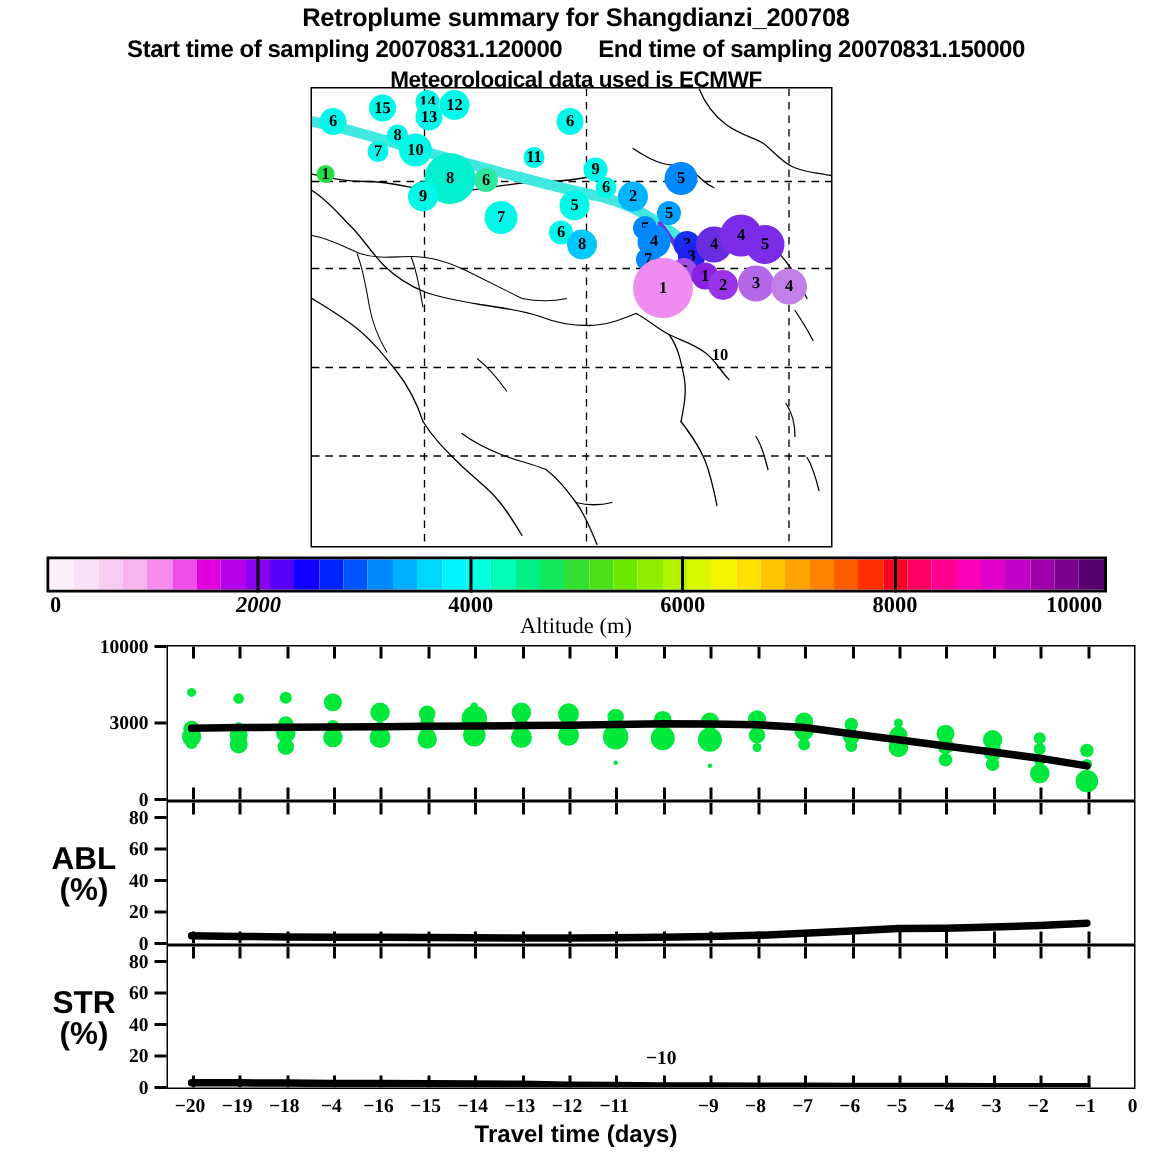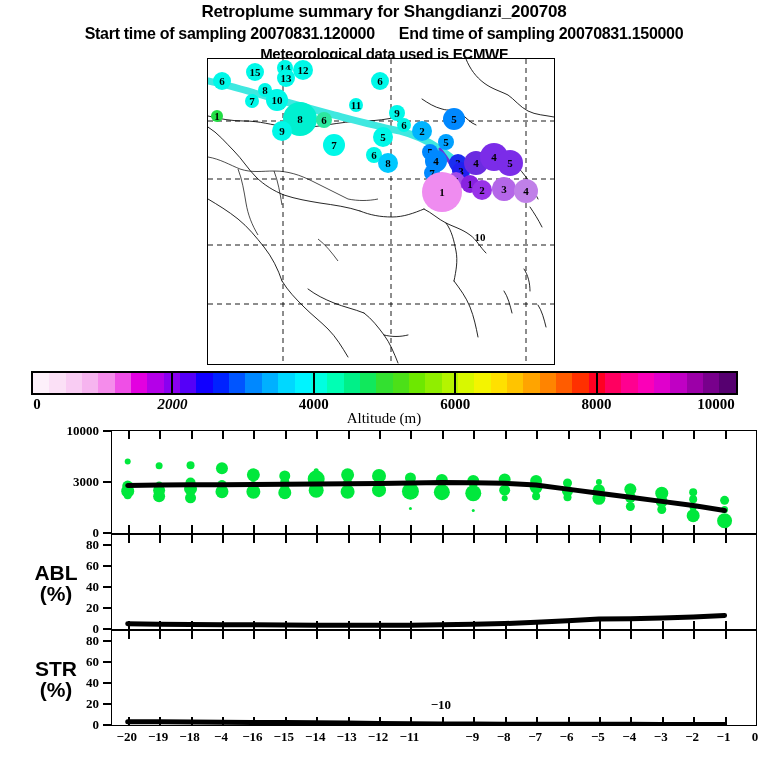--- a/index.html
+++ b/index.html
@@ -594,20 +594,21 @@
       <div class="xtick-label" style="left: 503.683px; top: 729px;">−8</div>
       <div class="xtick-label" style="left: 535.098px; top: 729px;">−7</div>
       <div class="xtick-label" style="left: 566.512px; top: 729px;">−6</div>
       <div class="xtick-label" style="left: 597.927px; top: 729px;">−5</div>
       <div class="xtick-label" style="left: 629.341px; top: 729px;">−4</div>
       <div class="xtick-label" style="left: 660.756px; top: 729px;">−3</div>
       <div class="xtick-label" style="left: 692.171px; top: 729px;">−2</div>
       <div class="xtick-label" style="left: 723.585px; top: 729px;">−1</div>
       <div class="xtick-label" style="left: 755px; top: 729px;">0</div>
     </div>
+  <div class="xaxis-title" style="top:748px;">Travel time (days)</div>
 
 <div class="ytick" style="left: 103px; top: 532px; width: 8px;"></div>
     <div class="ytick-label" style="left: 30px; width: 69px; top: 533px;">0</div>
     <div class="ytick" style="left: 103px; top: 481px; width: 8px;"></div>
     <div class="ytick-label" style="left: 30px; width: 69px; top: 482px;">3000</div>
     <div class="ytick" style="left: 103px; top: 430px; width: 8px;"></div>
     <div class="ytick-label" style="left: 30px; width: 69px; top: 431px;">10000</div>
     <div class="ytick" style="left: 103px; top: 628px; width: 8px;"></div>
     <div class="ytick-label" style="left: 30px; width: 69px; top: 629px;">0</div>
     <div class="ytick" style="left: 103px; top: 607.111px; width: 8px;"></div>

